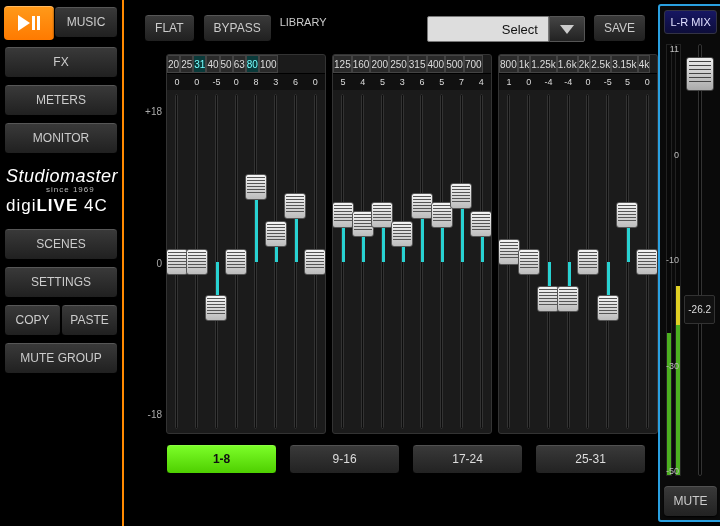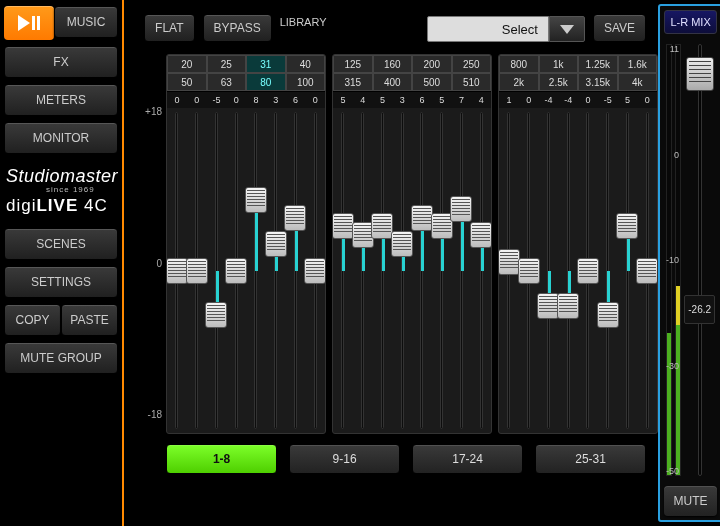--- a/index.html
+++ b/index.html
@@ -23,21 +23,21 @@
 .lib-wrap{flex:1;display:flex;flex-direction:row;align-items:flex-start}
 .lib-label{font-size:11px;color:#ccc;margin-bottom:2px;margin-right:100px}
 .lib-row{display:flex;width:100%}
 .lib-select{flex:1;background:#ddd;height:26px;border:1px solid #777;display:flex;align-items:center;justify-content:flex-end;padding-right:10px;color:#111;font-size:13px;border-radius:2px 0 0 2px}
 .lib-drop{width:36px;height:26px;background:linear-gradient(#444,#222);display:flex;align-items:center;justify-content:center;border-radius:0 2px 2px 0;border:1px solid #555}
 .lib-drop .dn{width:0;height:0;border-left:7px solid transparent;border-right:7px solid transparent;border-top:9px solid #ccc}
 .eq-area{position:relative;margin-top:12px;height:380px;display:flex}
 .scale{width:22px;color:#aaa;font-size:10px;display:flex;flex-direction:column;justify-content:space-between;align-items:flex-end;padding:52px 4px 14px 0}
 .groups{display:flex;gap:6px;height:100%}
 .grp{background:#1b1b1b;border:1px solid #333;border-radius:3px;display:flex;flex-direction:column;overflow:hidden}
-.freq-rows{display:flex;flex-direction:column}
+.freq-rows{display:flex;flex-direction:row}
 .freq-row{display:flex}
 .freq-cell{flex:1;height:18px;border:1px solid #444;background:#2a2a2a;color:#ddd;font-size:10px;display:flex;align-items:center;justify-content:center}
 .freq-cell.active{background:#0a3a3a;color:#7ff}
 .gain-row{display:flex;border-top:1px solid #000}
 .gain-cell{flex:1;height:16px;font-size:9px;color:#ddd;display:flex;align-items:center;justify-content:center;background:#111}
 .sliders{flex:1;display:flex;padding:4px 0;position:relative}
 .sld{flex:1;display:flex;align-items:center;justify-content:center;position:relative}
 .track{width:3px;height:100%;background:#0d0d0d;border:1px solid #333;border-radius:2px;position:relative}
 .level{position:absolute;width:3px;left:0;background:#28d2d2}
 .knob{position:absolute;left:50%;transform:translateX(-50%);width:22px;height:26px;pointer-events:none}
@@ -199,21 +199,21 @@
               <div class="freq-row">
                 <div class="freq-cell">125</div>
                 <div class="freq-cell">160</div>
                 <div class="freq-cell">200</div>
                 <div class="freq-cell">250</div>
               </div>
               <div class="freq-row">
                 <div class="freq-cell">315</div>
                 <div class="freq-cell">400</div>
                 <div class="freq-cell">500</div>
-                <div class="freq-cell">510</div>
+                <div class="freq-cell">700</div>
               </div>
             </div>
             <div class="gain-row">
               <div class="gain-cell">5</div>
               <div class="gain-cell">4</div>
               <div class="gain-cell">5</div>
               <div class="gain-cell">3</div>
               <div class="gain-cell">6</div>
               <div class="gain-cell">5</div>
               <div class="gain-cell">7</div>

